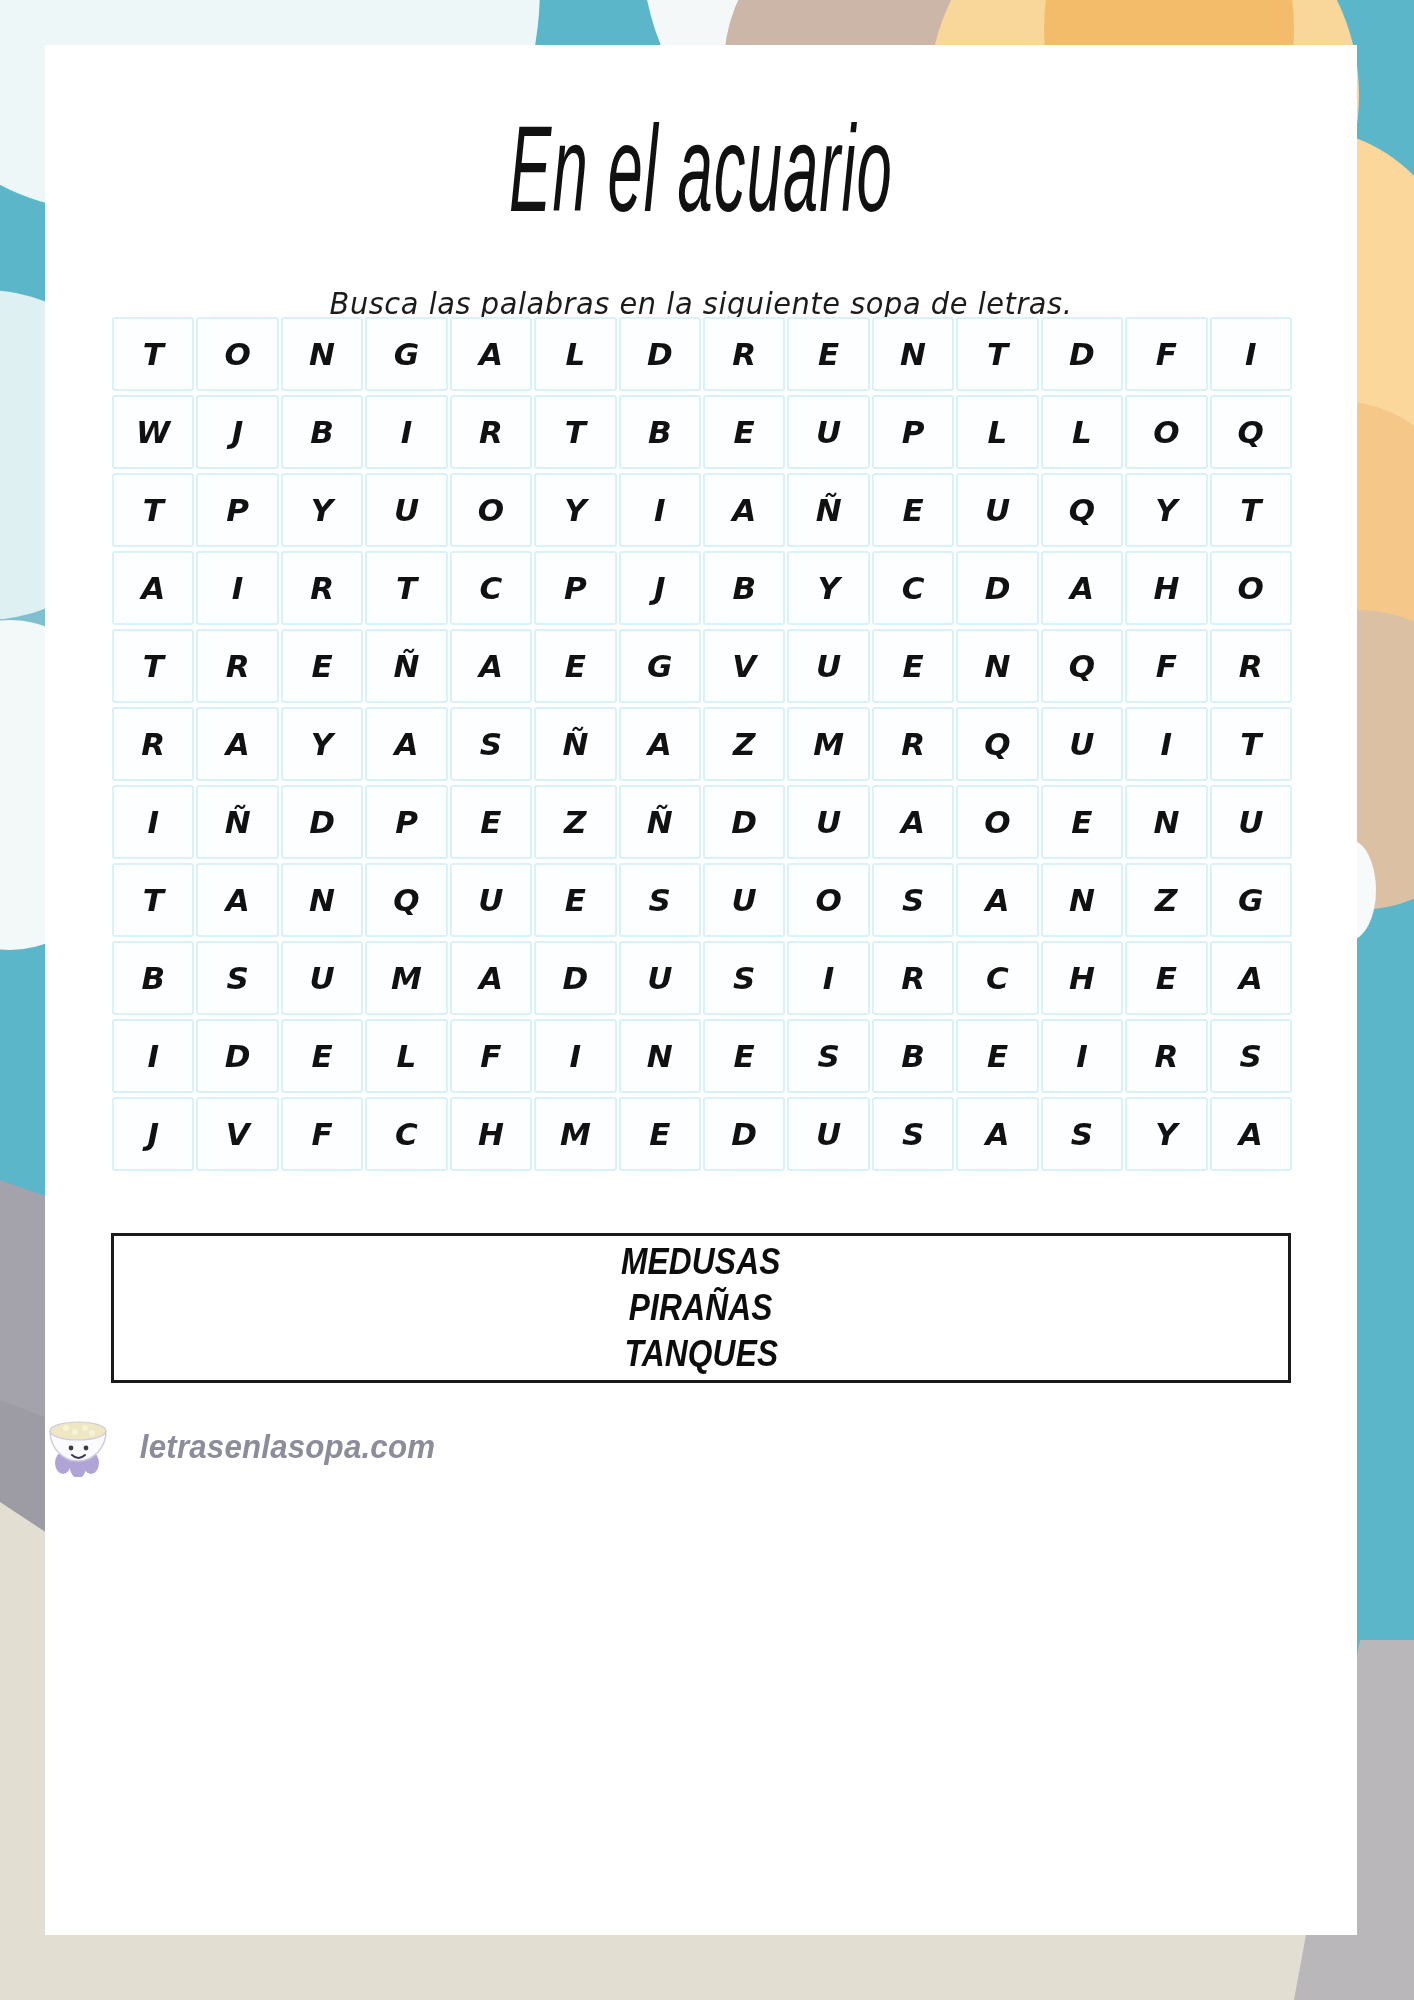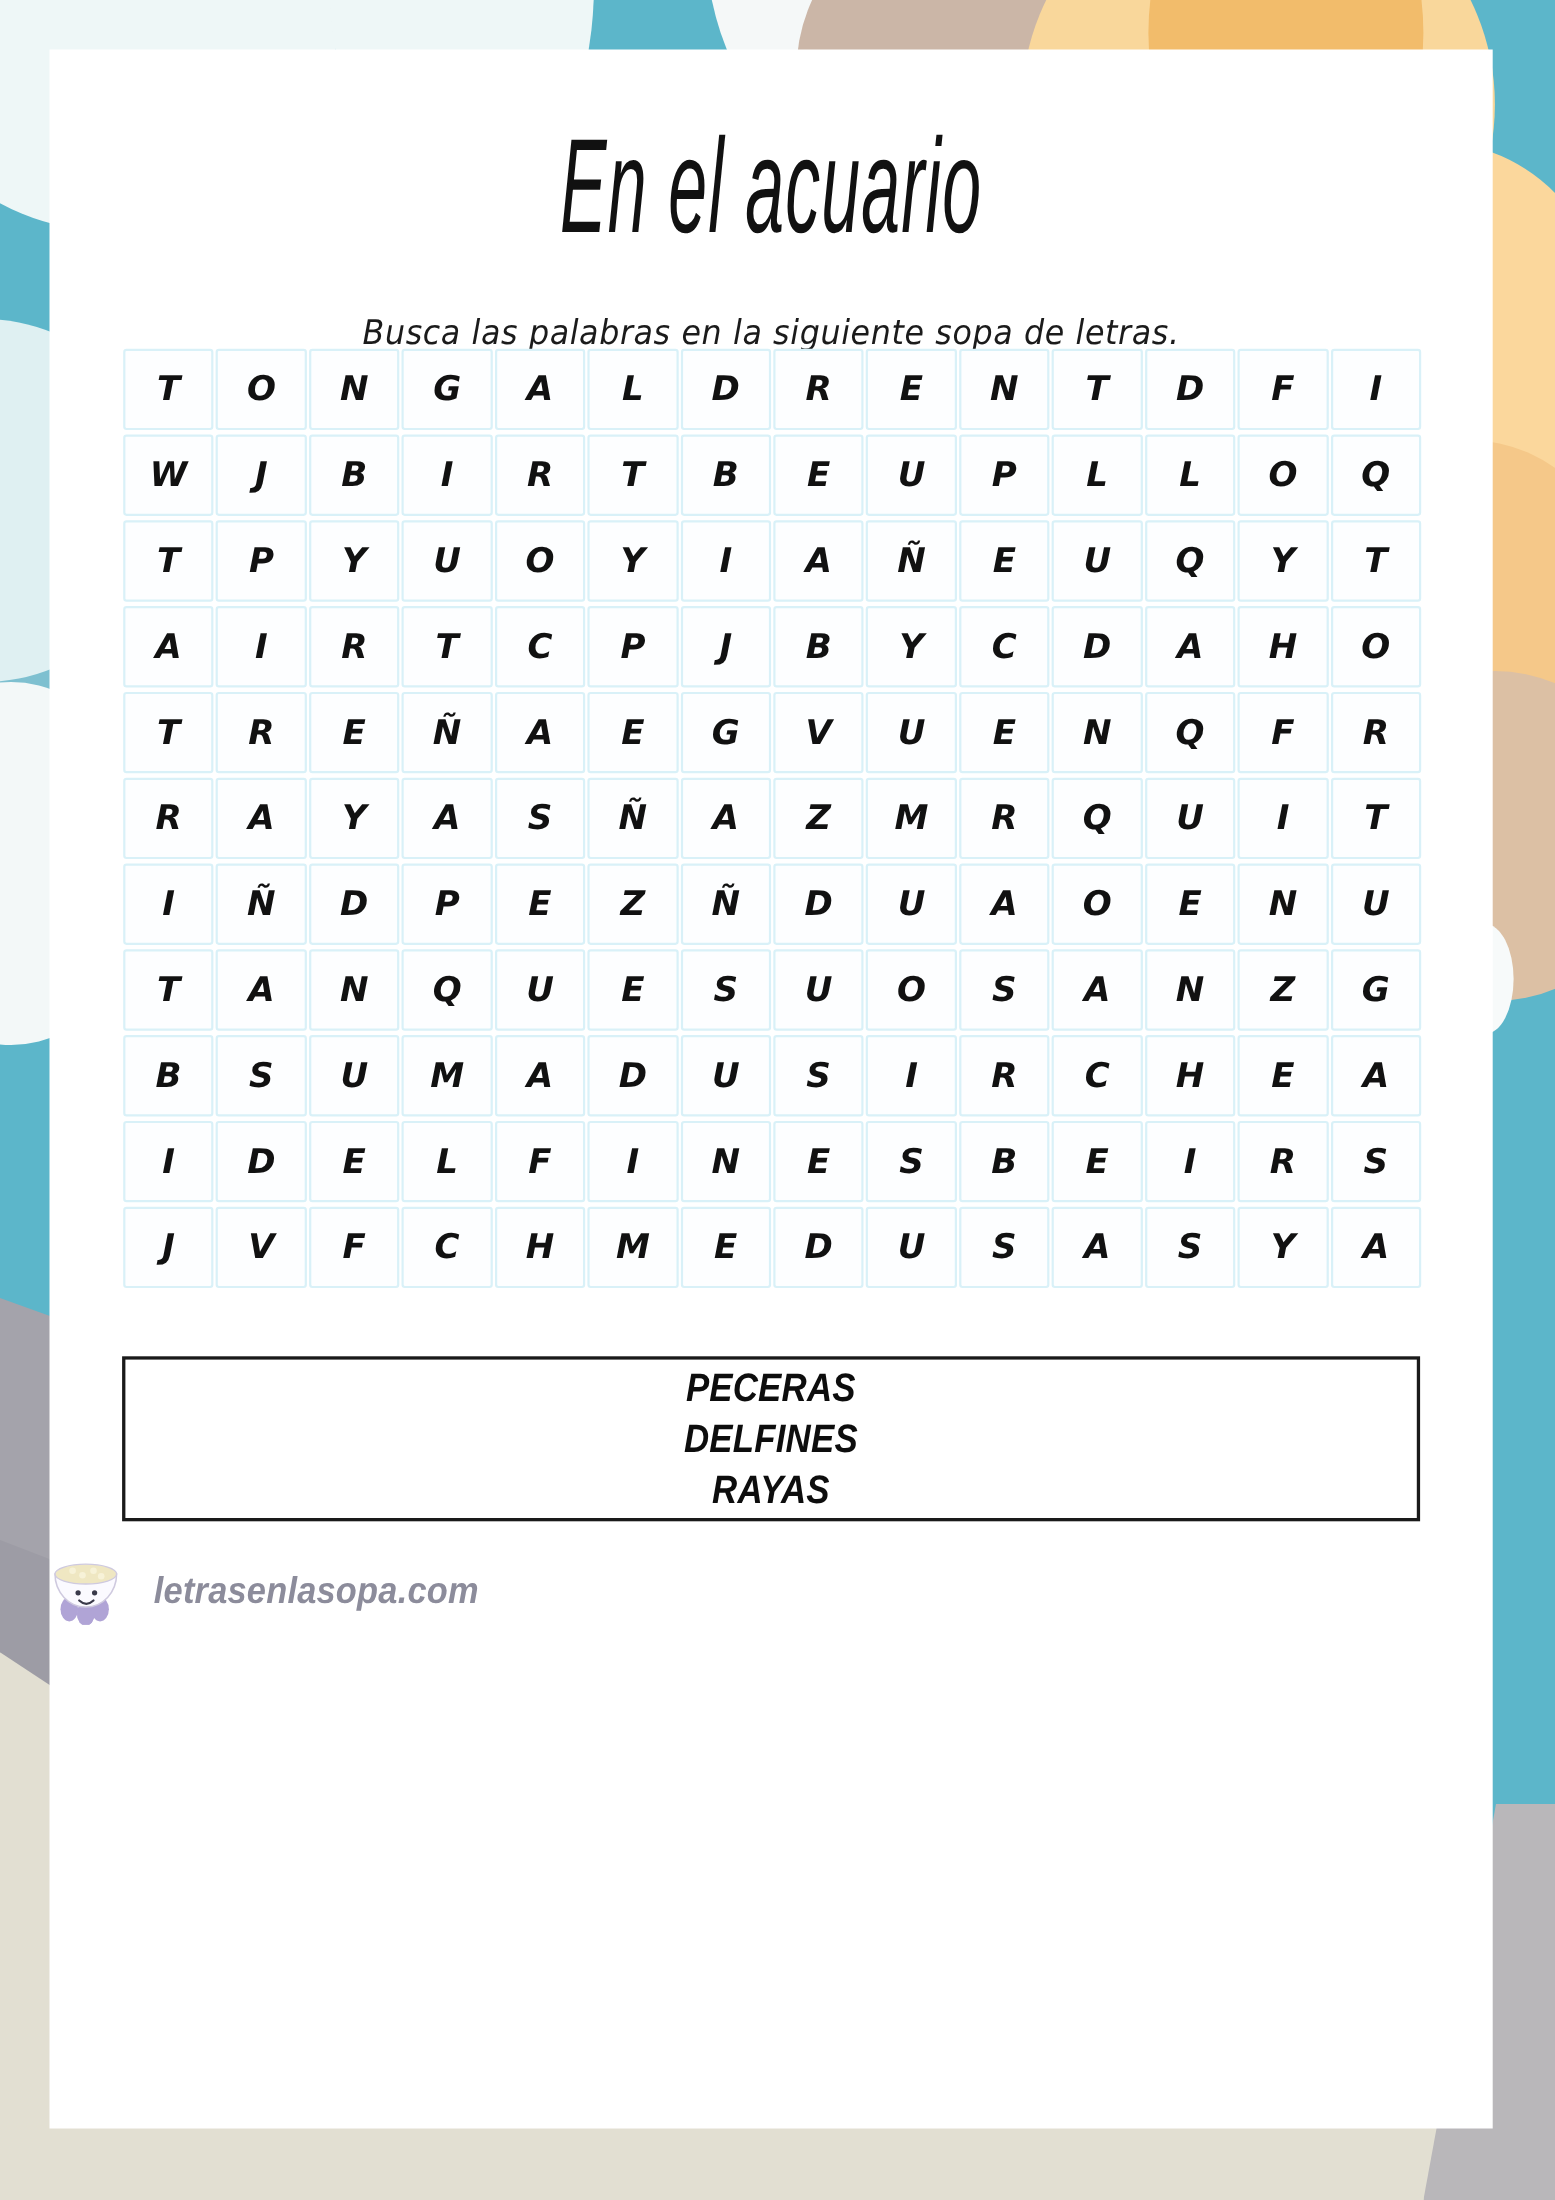--- a/index.html
+++ b/index.html
@@ -419,23 +419,23 @@
         <div class="cell">U</div>
         <div class="cell">S</div>
         <div class="cell">A</div>
         <div class="cell">S</div>
         <div class="cell">Y</div>
         <div class="cell">A</div>
       </div>
 
     <div id="wordbox">
         <div class="word-col">
-          <div class="word">PECERAS</div>
-          <div class="word">DELFINES</div>
-          <div class="word">RAYAS</div>
+          <div class="word">MEDUSAS</div>
+          <div class="word">PIRAÑAS</div>
+          <div class="word">TANQUES</div>
         </div>
       </div>
 
     <div id="footer">
       <div id="logo-bowl">
         <svg viewBox="0 0 66 62" width="66" height="62" aria-hidden="true">
           <ellipse cx="33" cy="52" rx="8" ry="11" fill="#b9aedb"></ellipse>
           <ellipse cx="33" cy="52" rx="8" ry="11" fill="#b0a4d6"></ellipse>
           <ellipse cx="18" cy="48" rx="8" ry="11" fill="#b0a4d6"></ellipse>
           <ellipse cx="46" cy="48" rx="8" ry="11" fill="#b0a4d6"></ellipse>

